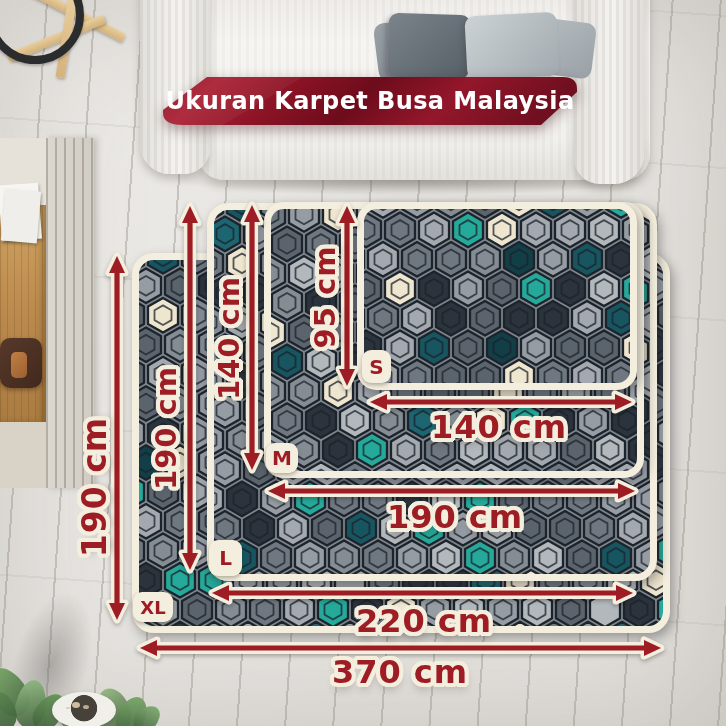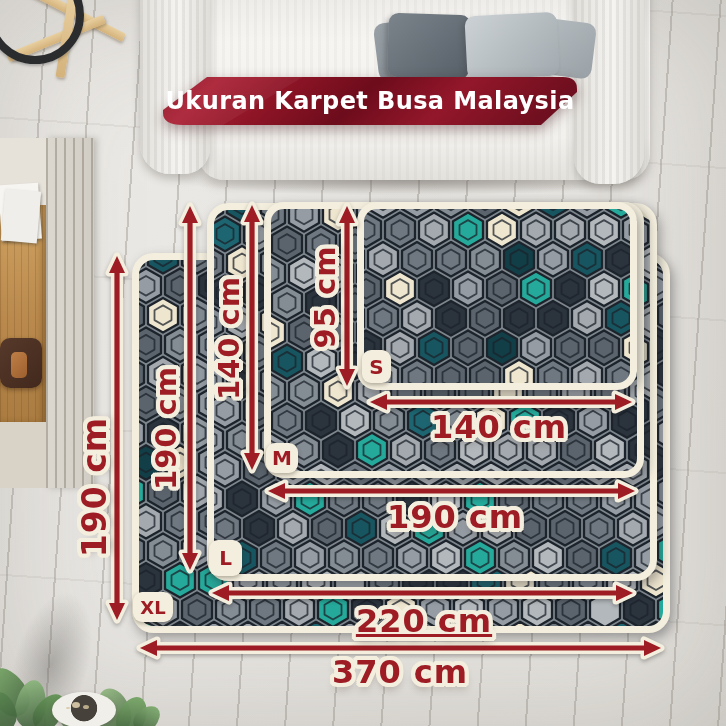--- a/index.html
+++ b/index.html
@@ -971,21 +971,21 @@
       <path d="M212 593L229 601L229 595.6L616 595.6L616 601L633 593L616 585L616 590.4L229 590.4L229 585Z" fill="#9e1c24" stroke="#f3eedd" stroke-width="7" paint-order="stroke" stroke-linejoin="round" style="filter:drop-shadow(0 2px 2px rgba(0,0,0,.28))"></path>
       <path d="M140 648L157 656L157 650.6L644 650.6L644 656L661 648L644 640L644 645.4L157 645.4L157 640Z" fill="#9e1c24" stroke="#f3eedd" stroke-width="7" paint-order="stroke" stroke-linejoin="round" style="filter:drop-shadow(0 2px 2px rgba(0,0,0,.28))"></path>
     </svg>
   <div id="annotations">
       <div class="lbl vert" style="left: 94px; top: 487px; font-size: 33px;">190 cm</div>
       <div class="lbl vert" style="left: 166px; top: 428px; font-size: 29px;">190 cm</div>
       <div class="lbl vert" style="left: 229px; top: 338px; font-size: 29px;">140 cm</div>
       <div class="lbl vert" style="left: 325px; top: 297px; font-size: 29px;">95 cm</div>
       <div class="lbl" style="left: 499px; top: 427px; font-size: 32px;">140 cm</div>
       <div class="lbl" style="left: 455px; top: 517px; font-size: 32px;">190 cm</div>
-      <div class="lbl" style="left: 424px; top: 621px; font-size: 32px; text-decoration: underline;">220 cm</div>
+      <div class="lbl" style="left: 424px; top: 621px; font-size: 32px;">220 cm</div>
       <div class="lbl" style="left: 400px; top: 672px; font-size: 32px;">370 cm</div>
       <div class="badge" style="left: 133px; top: 592px; width: 40px; height: 30px; font-size: 18px;">XL</div>
       <div class="badge" style="left: 209px; top: 540px; width: 33px; height: 36px; font-size: 20px;">L</div>
       <div class="badge" style="left: 266px; top: 443px; width: 32px; height: 30px; font-size: 20px;">M</div>
       <div class="badge" style="left: 362px; top: 350px; width: 29px; height: 33px; font-size: 20px;">S</div>
     </div>
 
   <div class="banner">
     <svg viewBox="0 0 414 48">
       <defs>

